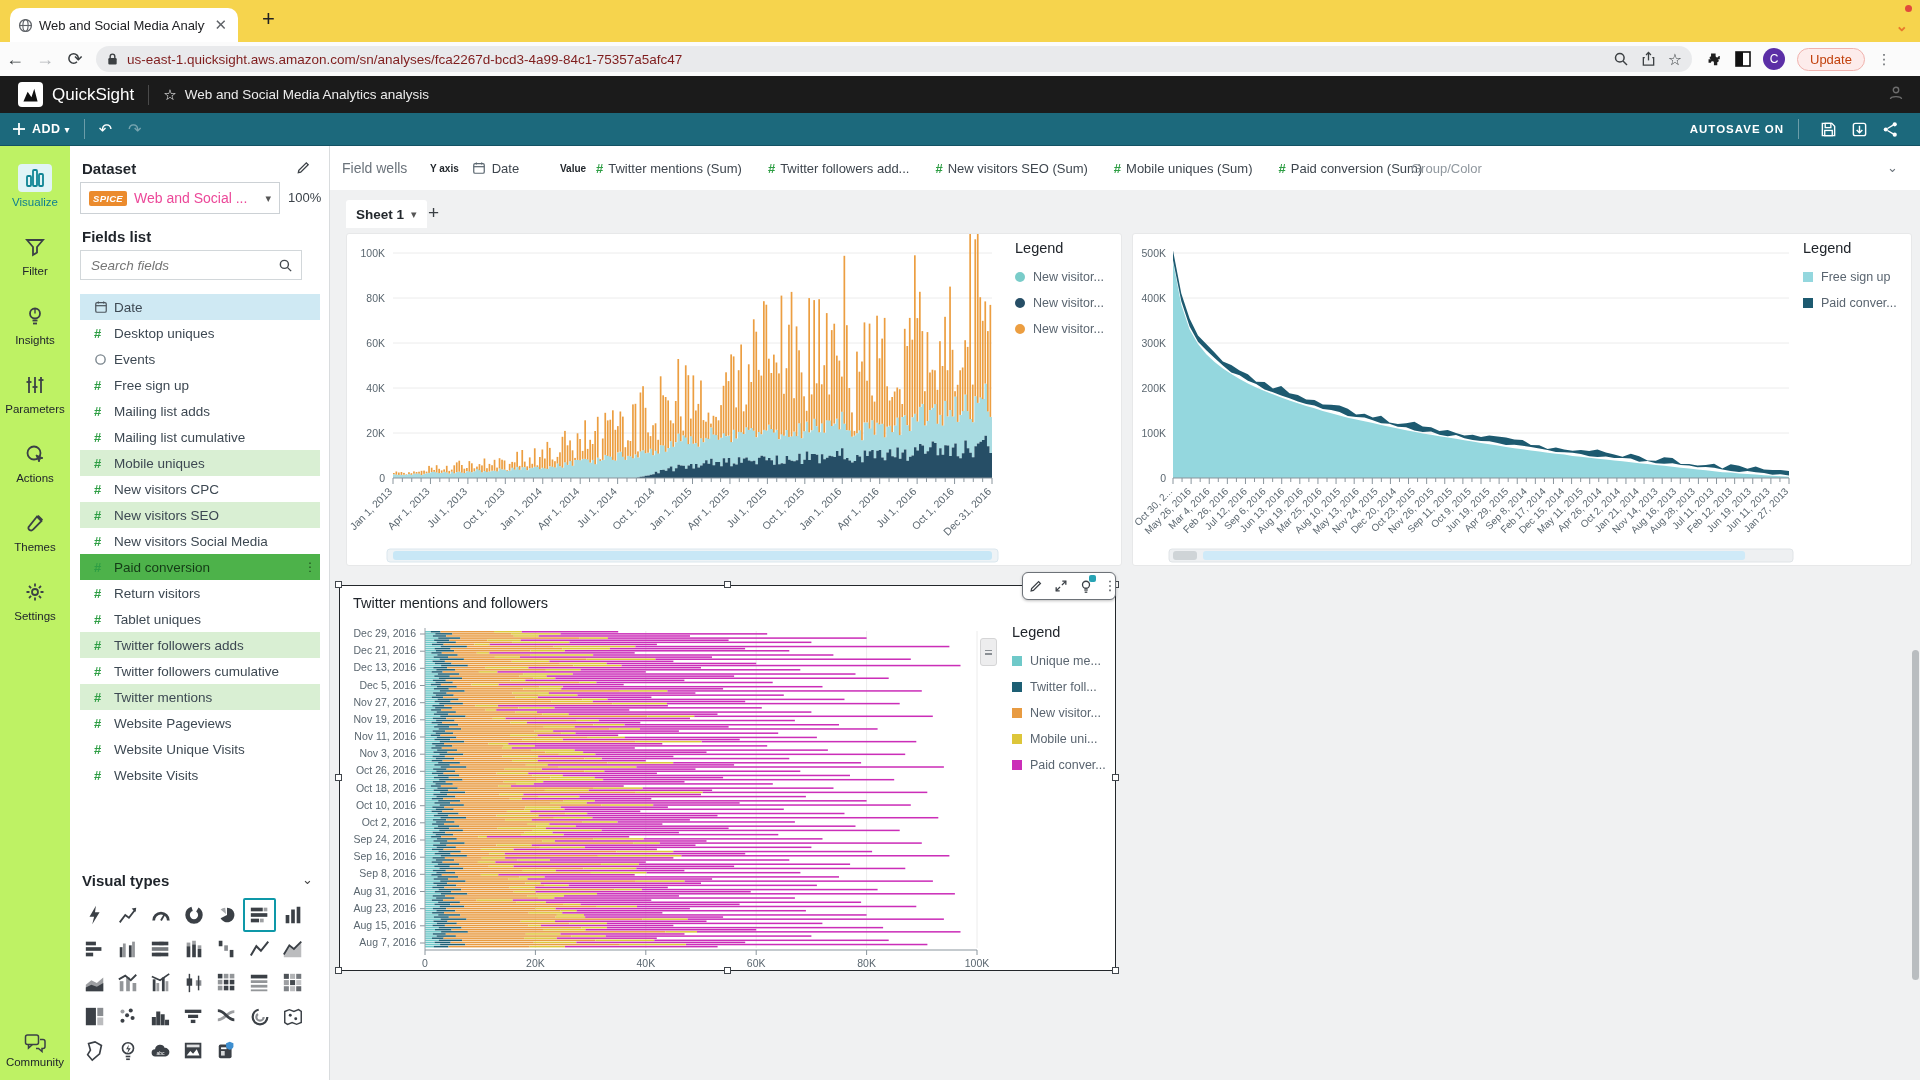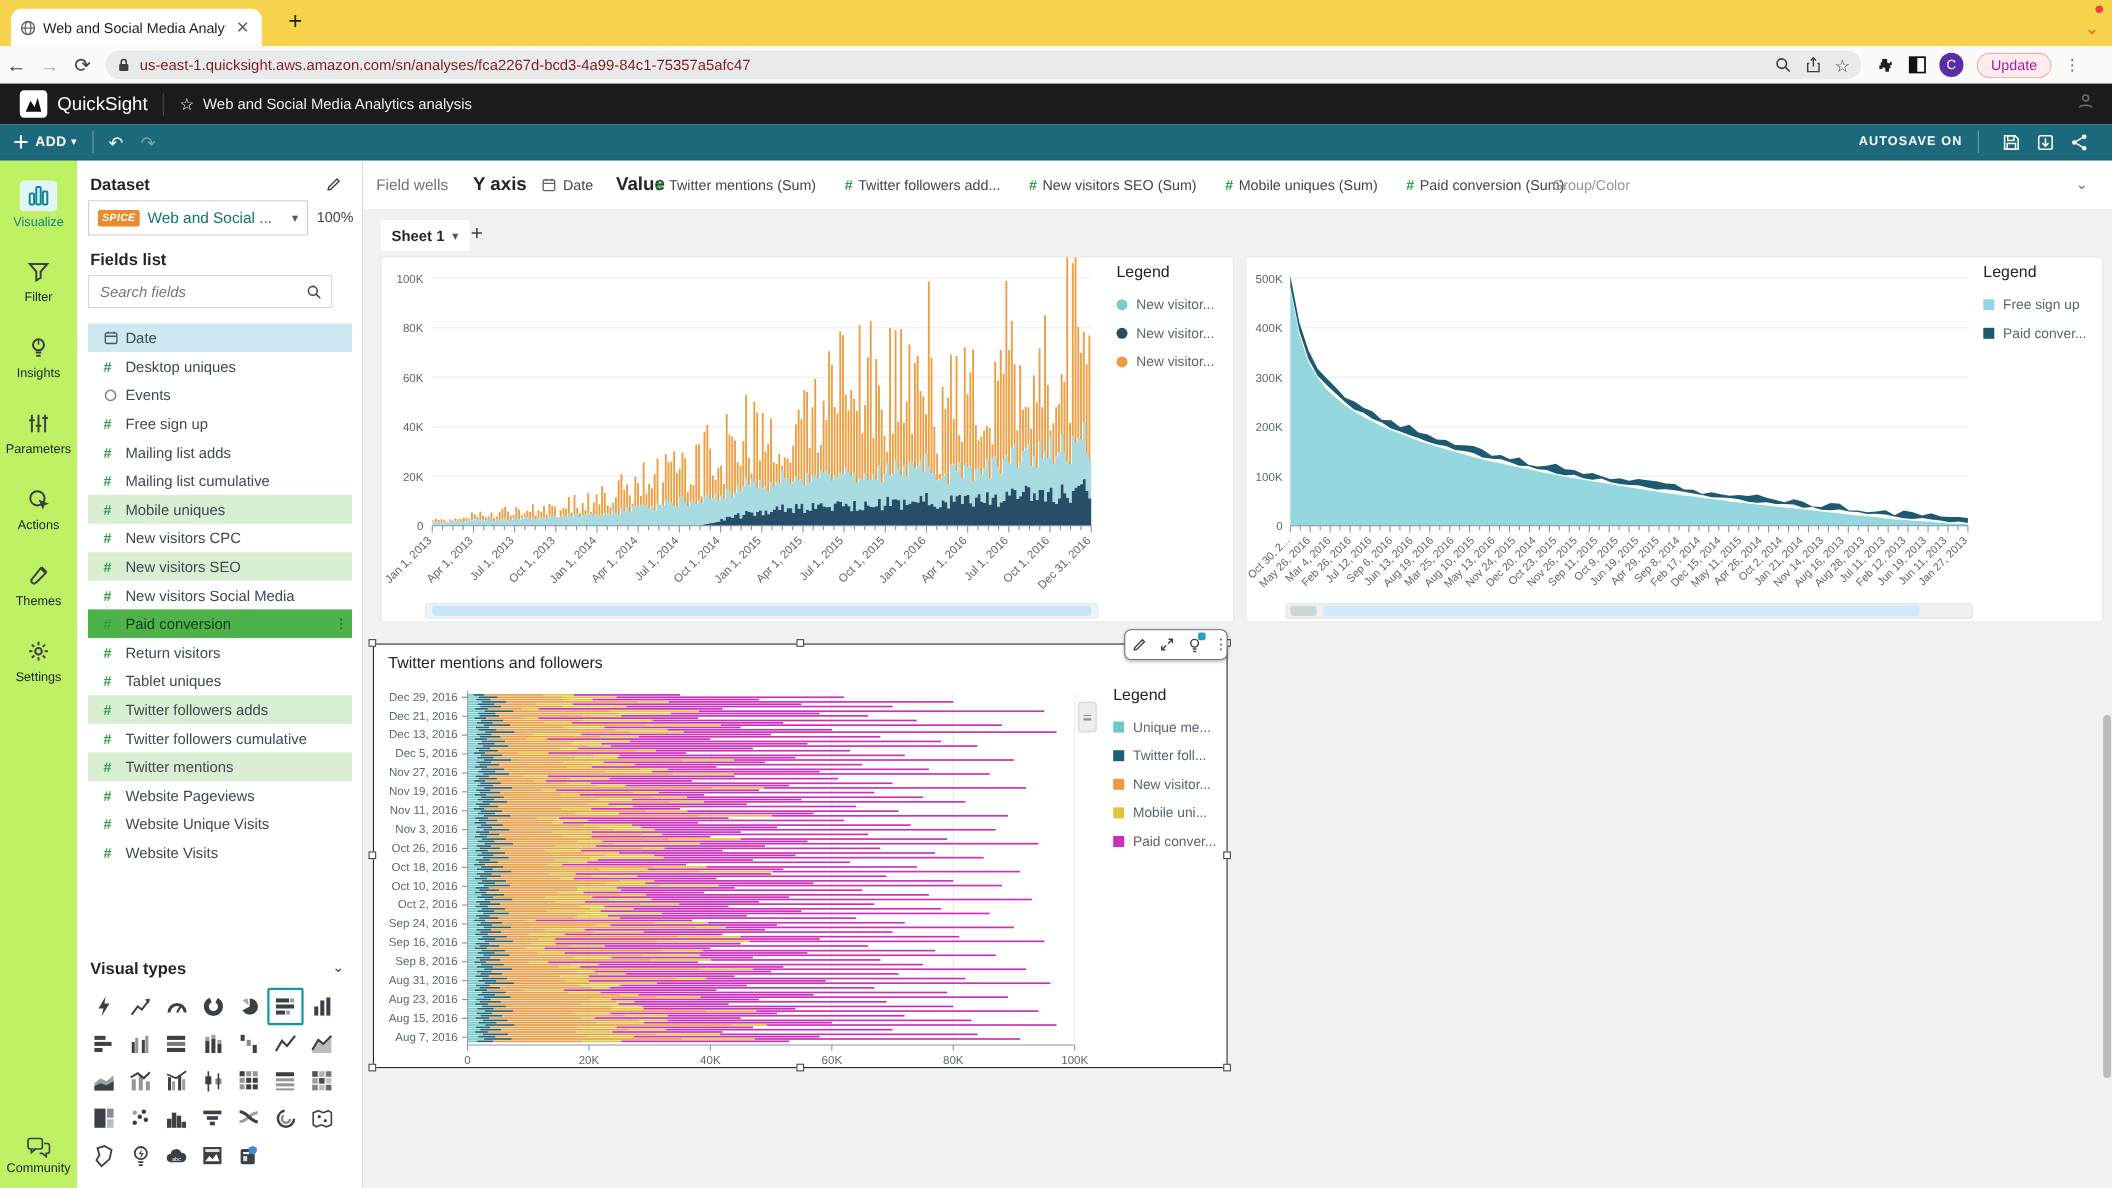--- a/index.html
+++ b/index.html
@@ -12,21 +12,21 @@
   .newtab{position:absolute;left:262px;top:6px;font-size:22px;color:#222;}
   .notif-dot{position:absolute;right:8px;top:5px;width:7px;height:7px;border-radius:50%;background:#e1493c;}
   .tab-chevron{position:absolute;right:12px;top:17px;color:#e8792b;font-size:15px;font-weight:bold;}
   .urlbar{position:absolute;left:0;top:42px;width:1920px;height:34px;background:#fbfbfb;border-bottom:1px solid #dcdcdc;display:flex;align-items:center;}
   .nav-arrow{font-size:18px;color:#3c4043;width:30px;text-align:center;}
   .nav-arrow.dis{color:#b4b7ba;}
   .omnibox{height:26px;background:#e9eaec;border-radius:13px;display:flex;align-items:center;flex:0 0 1596px;margin-left:6px;padding:0 10px;box-sizing:border-box;}
   .url-text{font-size:13.5px;color:#7f1d1d;flex:1;margin-left:8px;white-space:nowrap;overflow:hidden;}
   .chrome-right{display:flex;align-items:center;gap:12px;margin-left:14px;}
   .avatar{width:22px;height:22px;border-radius:50%;background:#5b2ea6;color:#fff;font-size:12px;display:flex;align-items:center;justify-content:center;}
-  .update-pill{background:#fdeceb;border:1px solid #f0b2ad;color:#a21caf;font-size:13px;border-radius:13px;padding:3px 12px;}
+  .update-pill{background:#fdeceb;border:1px solid #f0b2ad;color:#c2410c;font-size:13px;border-radius:13px;padding:3px 12px;}
   .kebab{color:#5f6368;font-size:14px;letter-spacing:0;line-height:5px;text-align:center;}
   
   .qsbar{position:absolute;left:0;top:76px;width:1920px;height:37px;background:#1b1b1b;display:flex;align-items:center;color:#fff;}
   .qs-logo{width:25px;height:25px;background:#fff;border-radius:4px;margin-left:18px;display:flex;align-items:center;justify-content:center;}
   .qs-product{font-size:17px;margin-left:9px;color:#fff;}
   .qs-div{width:1px;height:20px;background:#4a4a4a;margin:0 14px;}
   .qs-star{font-size:15px;color:#fff;margin-right:8px;}
   .qs-doc{font-size:13.5px;color:#ececec;}
   .qs-person{margin-left:auto;margin-right:16px;opacity:.65;}
   
@@ -47,21 +47,21 @@
   .rail-item.active .ric{background:#e1f4f6;border-radius:4px;}
   .ric{width:34px;height:28px;display:flex;align-items:center;justify-content:center;}
   .community{position:absolute;bottom:12px;left:0;width:70px;display:flex;flex-direction:column;align-items:center;}
   .community .lbl{font-size:11.5px;color:#21262c;margin-top:3px;}
   
   .panel{position:absolute;left:70px;top:146px;width:260px;height:934px;background:#fff;border-right:1px solid #d9dcde;box-sizing:border-box;}
   .ds-head{position:absolute;left:12px;top:14px;font-size:15px;font-weight:bold;color:#1f242a;}
   .ds-pencil{position:absolute;right:18px;top:14px;}
   .ds-select{position:absolute;left:10px;top:36px;width:200px;height:32px;border:1px solid #ccd1d5;background:#fff;display:flex;align-items:center;padding:0 8px;box-sizing:border-box;}
   .spice{background:#eb8b2d;color:#fff;font-size:9.5px;font-weight:bold;font-style:italic;padding:2px 4px;border-radius:2px;letter-spacing:.3px;}
-  .ds-name{font-size:14px;color:#0f766e;margin-left:7px;flex:1;white-space:nowrap;overflow:hidden;}
+  .ds-name{font-size:14px;color:#ec4899;margin-left:7px;flex:1;white-space:nowrap;overflow:hidden;}
   .ds-zoom{position:absolute;left:218px;top:44px;font-size:13px;color:#3c434a;}
   .fl-head{position:absolute;left:12px;top:82px;font-size:15px;font-weight:bold;color:#1f242a;}
   .search{position:absolute;left:10px;top:104px;width:222px;height:30px;border:1px solid #d2d7da;display:flex;align-items:center;padding:0 8px;box-sizing:border-box;}
   .search input{border:0;outline:0;flex:1;font-size:13.5px;font-style:italic;color:#5b646b;font-family:"Liberation Sans",sans-serif;background:transparent;}
   .fields{position:absolute;left:0;top:148px;width:260px;}
   .frow{height:26px;display:flex;align-items:center;margin:0 10px;padding-left:14px;position:relative;}
   .frow .fic{width:20px;display:flex;}
   .frow .fname{font-size:13.5px;color:#3d4852;white-space:nowrap;}
   .frow.hl-blue{background:#cfe9f3;}
   .frow.hl-green{background:#d9efd3;}
@@ -71,21 +71,21 @@
   .hash{color:#2e9e44;font-weight:bold;font-size:13px;}
   .vt-head{position:absolute;left:12px;top:726px;font-size:15px;font-weight:bold;color:#1f242a;}
   .vt-chev{position:absolute;right:16px;top:726px;color:#444;font-size:13px;}
   .vt-grid{position:absolute;left:8px;top:752px;width:238px;display:flex;flex-wrap:wrap;}
   .vt-cell{width:33px;height:34px;display:flex;align-items:center;justify-content:center;box-sizing:border-box;}
   .vt-cell.sel{border:2px solid #0e98a8;border-radius:2px;}
   
   .wells{position:absolute;left:330px;top:146px;width:1590px;height:46px;background:#fff;border-bottom:1px solid #e2e2e2;box-sizing:border-box;}
   .wells .wl{position:absolute;top:0;height:44px;display:flex;align-items:center;}
   .wells-label{font-size:14px;color:#6b737b;}
-  .well-name{font-size:17px;font-weight:bold;color:#22272c;}
+  .well-name{font-size:10px;font-weight:bold;color:#22272c;}
   .chip{display:flex;align-items:center;gap:5px;font-size:13px;color:#3e464e;white-space:nowrap;}
   .group-color{font-size:13px;color:#8f979e;}
   .wells-chev{position:absolute;right:22px;top:14px;color:#6b737b;font-size:13px;}
   
   .canvas{position:absolute;left:330px;top:190px;width:1590px;height:890px;background:#f0f1f2;}
   .sheet-tab{position:absolute;left:16px;top:10px;height:28px;background:#fff;display:flex;align-items:center;padding:0 10px;border-radius:3px 3px 0 0;}
   .sheet-tab .t{font-size:13.5px;font-weight:bold;color:#23282d;margin-right:7px;}
   .sheet-tab .c{font-size:11px;color:#555;}
   .sheet-plus{position:absolute;left:98px;top:12px;font-size:19px;color:#3a3f44;}
   .card{position:absolute;background:#fff;border:1px solid #e7e8e9;box-sizing:border-box;border-radius:3px;}

